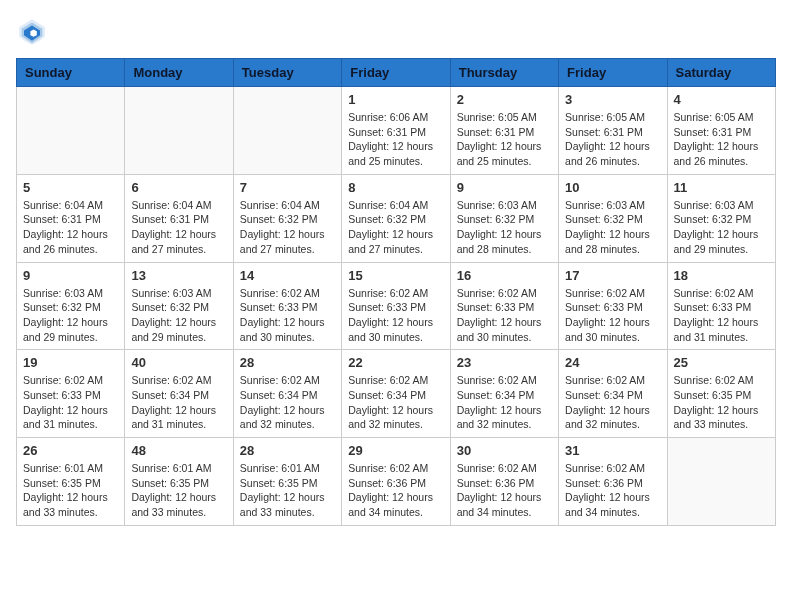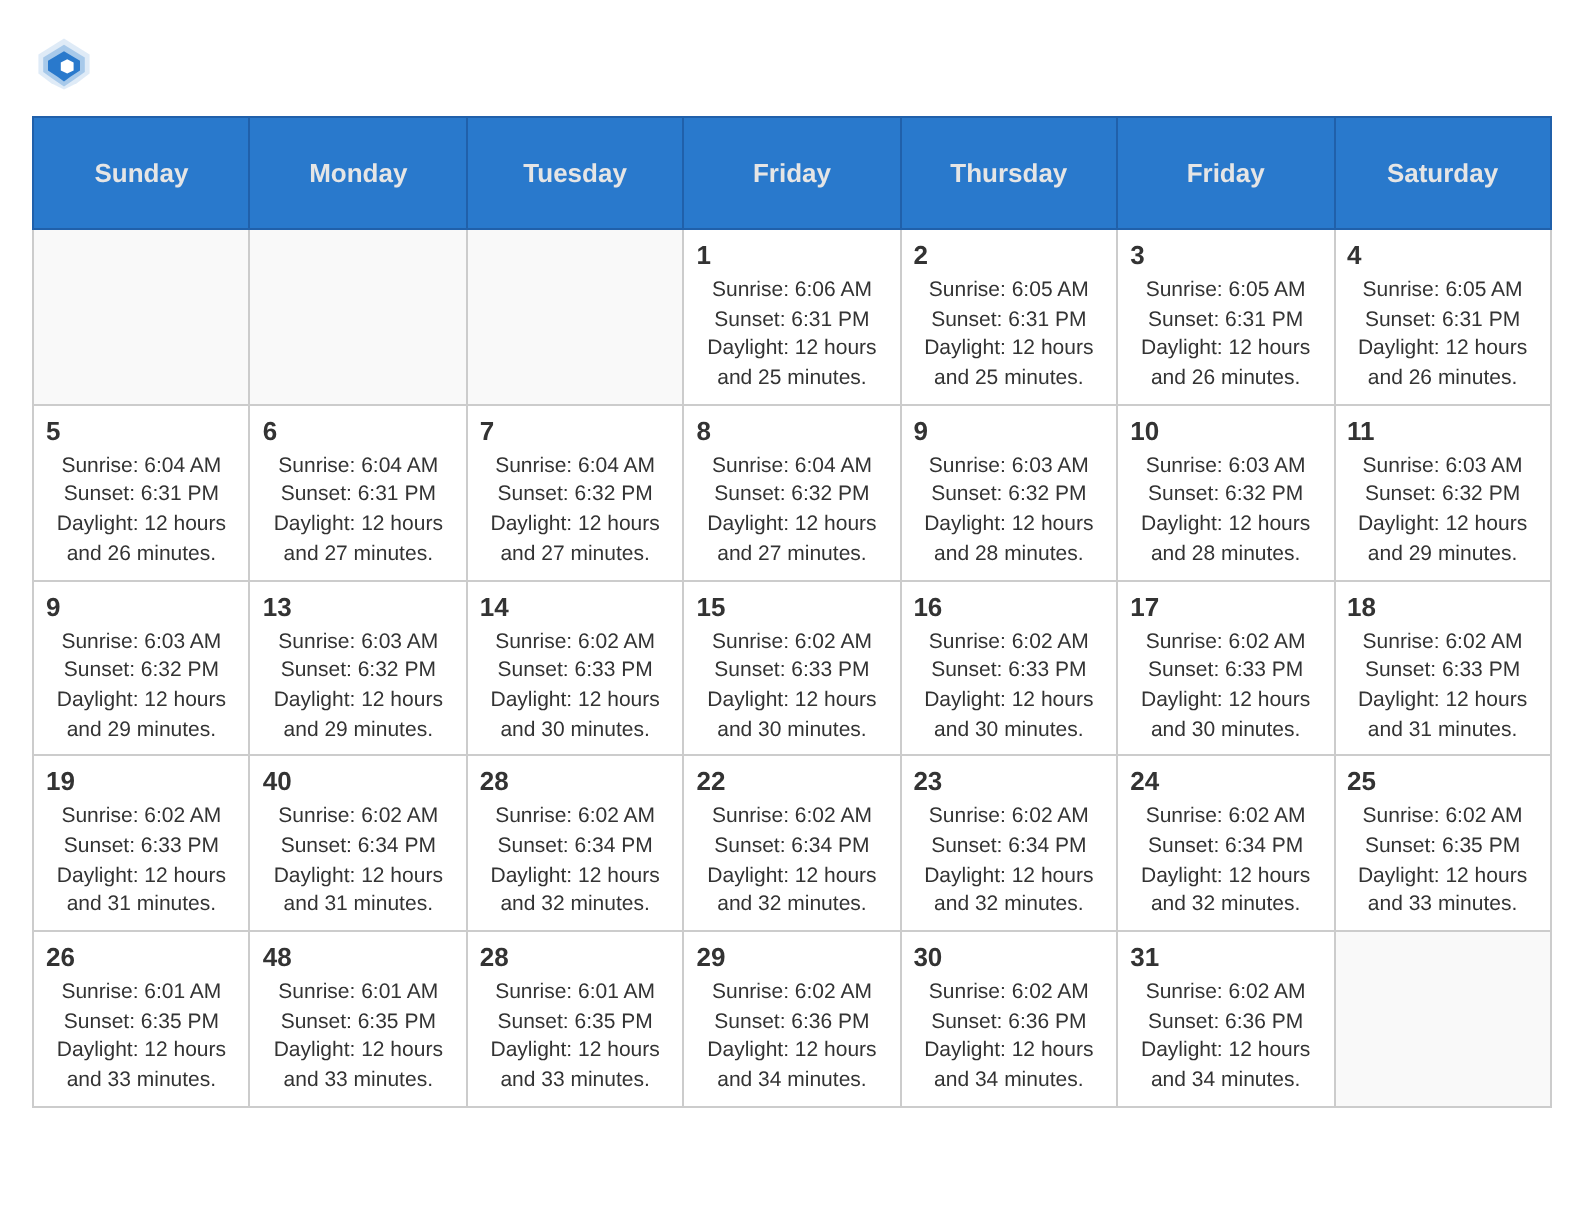--- a/index.html
+++ b/index.html
@@ -52,25 +52,25 @@
       font-size: 16px;
       color: #555;
     }
     .calendar {
       width: 100%;
       border-collapse: collapse;
       border: 1px solid #ccc;
     }
     .calendar th {
       background-color: #2979cc;
-      color: #e5e5e5;
+      color: #0f172a;
       font-size: 13px;
       font-weight: bold;
-      padding: 20px 8px;
-      text-align: center;
+      padding: 6px 8px;
+      text-align: left;
       border: 1px solid #2060aa;
     }
     .calendar td {
       vertical-align: top;
       padding: 5px 6px;
       border: 1px solid #ccc;
       width: calc(100% / 7);
       min-height: 80px;
       font-size: 11px;
       color: #333;
@@ -82,21 +82,20 @@
     .day-num {
       font-size: 13px;
       font-weight: bold;
       margin-bottom: 3px;
       display: block;
     }
     .day-info {
       font-size: 10.5px;
       line-height: 1.4;
       color: #333;
-      text-align: center;
     }
   </style>
 </head>
 <body>
 
 <div class="header">
   <div class="logo">
     <svg class="logo-icon" viewBox="0 0 40 40" xmlns="http://www.w3.org/2000/svg">
       <polygon points="20,4 36,14 36,26 28,32 20,36 12,32 4,26 4,14" fill="#2979cc" opacity="0.15"></polygon>
       <polygon points="20,8 33,16 33,25 26,30 20,34 14,30 7,25 7,16" fill="#2979cc" opacity="0.3"></polygon>

